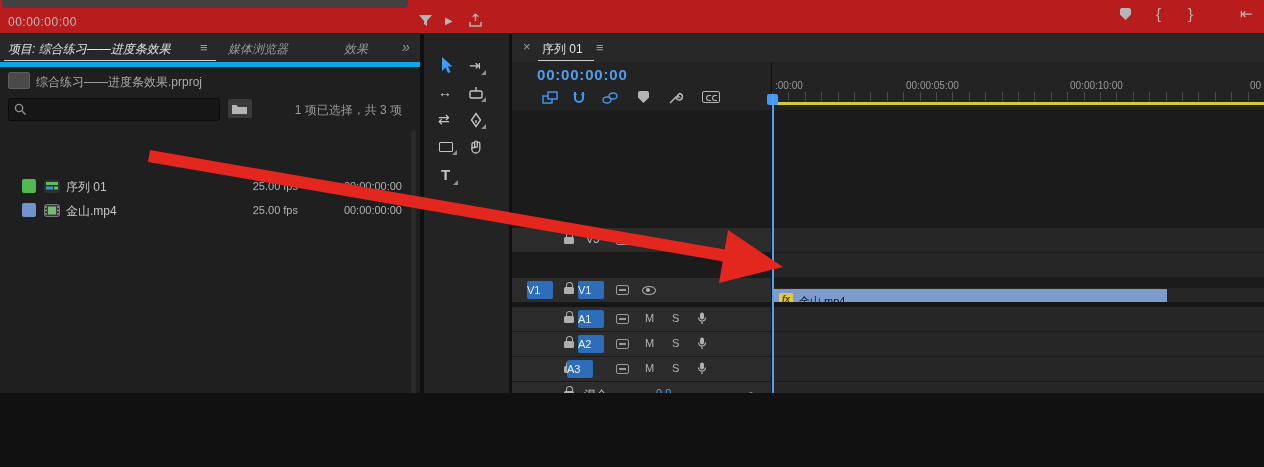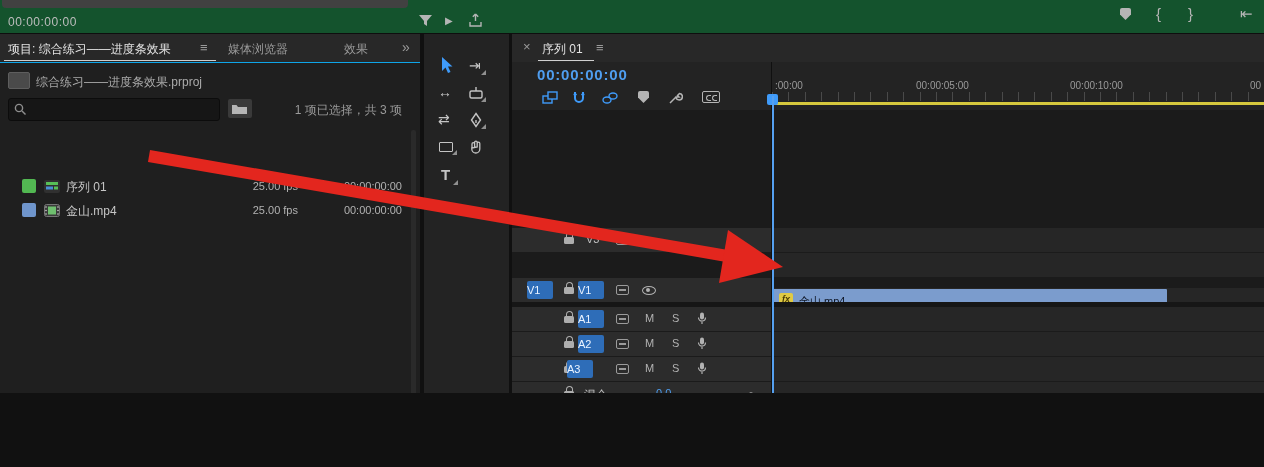--- a/index.html
+++ b/index.html
@@ -1,16 +1,16 @@
 <!DOCTYPE html>
 <html><head>
 <meta charset="utf-8">
 <style>
   html,body{margin:0;padding:0;background:#111;}
-  #app{position:relative;width:1264px;height:393px;background:#14532d;overflow:hidden;
+  #app{position:relative;width:1264px;height:393px;background:#b91c1c;overflow:hidden;
        font-family:"Liberation Sans","DejaVu Sans",sans-serif;color:#c8c8c8;}
   .t{position:absolute;white-space:nowrap;}
   .panel{position:absolute;}
   
   .row-h{position:absolute;left:512px;width:259px;height:24px;background:#2c2c2c;}
   .row-c{position:absolute;left:772px;width:492px;height:24px;background:#262626;}
   
   .lock{position:absolute;width:10px;height:7px;background:#aeaeae;border-radius:1.5px;}
   .lock::before{content:"";position:absolute;left:1.5px;top:-5px;width:7px;height:6px;
     border:1.5px solid #aeaeae;border-bottom:none;border-radius:4px 4px 0 0;box-sizing:border-box;}
@@ -52,21 +52,21 @@
 
   <div class="marker" style="left:1120px;top:8px;"></div>
   <div class="t" style="left:1156px;top:5px;font-size:15px;color:#b5b5b5;">{</div>
   <div class="t" style="left:1188px;top:5px;font-size:15px;color:#b5b5b5;">}</div>
   <div class="t" style="left:1240px;top:5px;font-size:15px;color:#b5b5b5;">⇤</div>
 
   <div style="position:absolute;left:0;top:33px;width:1264px;height:1px;background:#0e0e0e;"></div>
 
   <div class="panel" style="left:0;top:34px;width:420px;height:433px;background:#1f1f1f;">
 
-    <div style="position:absolute;left:0;top:0;width:420px;height:28px;background:#282828;border-bottom:1px solid #0ea5e9;">
+    <div style="position:absolute;left:0;top:0;width:420px;height:28px;background:#282828;border-bottom:5px solid #0ea5e9;font-style:italic;">
       <span class="t" style="left:8px;top:7px;font-size:12px;color:#e4e4e4;">项目: 综合练习——进度条效果</span>
       <span class="t" style="left:200px;top:6px;font-size:13px;color:#9a9a9a;">≡</span>
       <span class="t" style="left:228px;top:7px;font-size:12px;color:#9a9a9a;">媒体浏览器</span>
       <span class="t" style="left:344px;top:7px;font-size:12px;color:#9a9a9a;">效果</span>
       <span class="t" style="left:402px;top:5px;font-size:14px;color:#9a9a9a;">»</span>
       <div style="position:absolute;left:4px;top:26px;width:212px;height:1px;background:#cfcfcf;"></div>
     </div>
 
     <div style="position:absolute;left:8px;top:38px;width:20px;height:15px;background:#4a4a4a;border-radius:2px;border:1px solid #5e5e5e;"></div>
     <span class="t" style="left:36px;top:40px;font-size:12px;color:#ababab;">综合练习——进度条效果.prproj</span>
@@ -185,21 +185,21 @@
       <ellipse cx="5" cy="9" rx="4" ry="3" fill="none" stroke="#3f9bfa" stroke-width="1.4"></ellipse>
       <ellipse cx="11" cy="5" rx="4" ry="3" fill="none" stroke="#3f9bfa" stroke-width="1.4"></ellipse>
     </svg>
     <div class="marker" style="left:126px;top:57px;"></div>
     <svg width="15" height="15" style="position:absolute;left:156px;top:56px;">
       <path d="M2 13 L8 7 M8 7 a3.2 3.2 0 1 0 3.5 -3.5 l-2 2 l1.5 1.5 z" fill="none" stroke="#b5b5b5" stroke-width="1.5"></path>
     </svg>
     <div class="ccbox" style="left:190px;top:57px;"></div>
 
     <div class="t" style="left:263px;top:46px;font-size:10px;color:#9a9a9a;">:00:00</div>
-    <div class="t" style="left:404px;top:46px;font-size:10px;color:#9a9a9a;">00:00:05:00</div>
+    <div class="t" style="left:394px;top:46px;font-size:10px;color:#9a9a9a;">00:00:05:00</div>
     <div class="t" style="left:558px;top:46px;font-size:10px;color:#9a9a9a;">00:00:10:00</div>
     <div class="t" style="left:738px;top:46px;width:14px;overflow:hidden;font-size:10px;color:#9a9a9a;">00</div>
     <div style="position:absolute;left:260px;top:58px;width:492px;height:9px;
                 background:repeating-linear-gradient(90deg,#4a4a4a 0 1px,transparent 1px 16.4px);"></div>
     <div style="position:absolute;left:260px;top:68px;width:492px;height:3px;background:#d6c83e;"></div>
 
     <div style="position:absolute;left:0;top:76px;width:752px;height:357px;background:#1b1b1b;"></div>
     <div style="position:absolute;left:259px;top:28px;width:1px;height:405px;background:#101010;"></div>
   </div>
 

